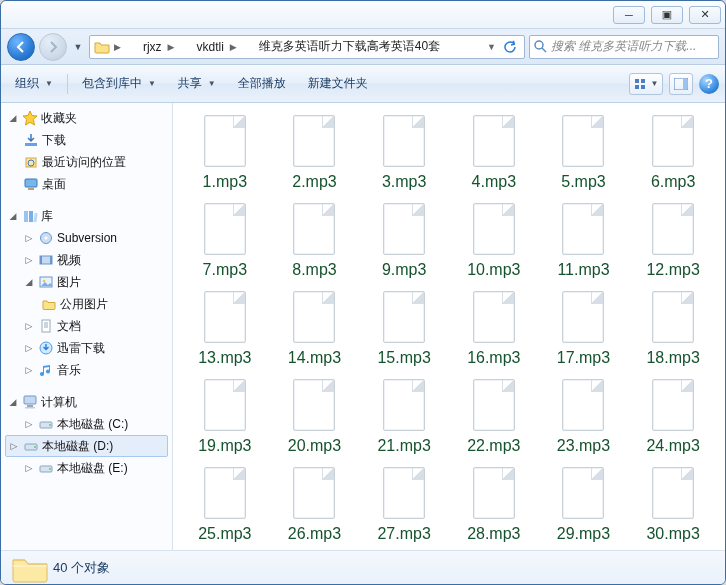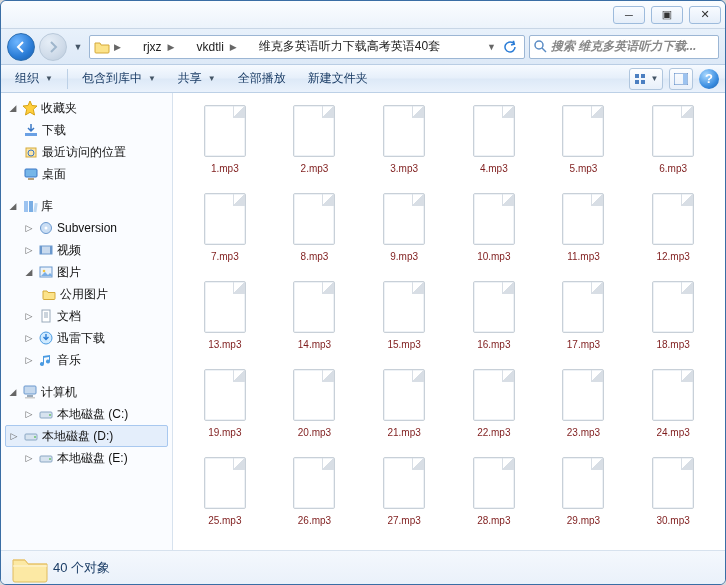--- a/index.html
+++ b/index.html
@@ -33,24 +33,24 @@
   .addressbar{
     flex:1; height:24px; background:#fff; border:1px solid #9cb6d4; border-radius:2px;
     display:flex; align-items:center; font-size:12px; color:#222; padding:0 4px; gap:2px; overflow:hidden;
   }
   .addr-folder-ico{ width:16px;height:16px; }
   .addr-crumb{ display:flex;align-items:center; padding:0 2px;margin-left:16px;}
   .addr-sep{ color:#666; font-size:9px; padding:0 2px;}
   .addr-refresh{ width:20px; display:flex;align-items:center;justify-content:center;color:#2a7cd6;font-size:13px;}
   .searchbox{
     width:190px; height:24px; background:#fff; border:1px solid #9cb6d4; border-radius:2px;
-    display:flex; align-items:center; padding:0 4px; font-size:12px; color:#888; font-style:italic; gap:4px;font-weight:bold;
+    display:flex; align-items:center; padding:0 4px; font-size:12px; color:#888; font-style:italic; gap:4px;
   }
   .toolbar{
-    height:28px; background:linear-gradient(#f6faff,#e6effa 48%,#dde9f7 52%,#eaf2fc);
+    height:38px; background:linear-gradient(#f6faff,#e6effa 48%,#dde9f7 52%,#eaf2fc);
     border-bottom:1px solid #bcd0e6; display:flex; align-items:center; padding:0 6px; gap:6px; font-size:12px; color:#1b3d66;
   }
   .tool-btn{ padding:3px 8px; display:flex;align-items:center; gap:4px; border-radius:3px;}
   .tool-dd{font-size:8px;color:#456;margin-left:2px;}
   .tool-spacer{flex:1;}
   .tool-view{ width:34px;height:22px;border:1px solid #b0c6de;border-radius:3px;background:linear-gradient(#fdfeff,#e8f0fa);display:flex;align-items:center;justify-content:center;gap:3px;}
   .tool-help{ width:20px;height:20px;border-radius:50%;background:radial-gradient(circle at 35% 30%,#a8d8ff,#3a8de0 60%,#1a5ca8);color:#fff;display:flex;align-items:center;justify-content:center;font-size:13px;font-weight:bold;}
   .body{ flex:1; display:flex; min-height:0; }
   .sidebar{
     width:172px; border-right:1px solid #d7e2ee; background:#fafcff; font-size:12px;
@@ -60,21 +60,21 @@
   .tree-item.l2{ padding-left:22px;text-align:center;}
   .tree-item.l3{ padding-left:40px;align-items:center;}
   .tree-item.sel{ background:#e4eefb; border:1px solid #a8c8ef; border-radius:2px; margin:0 4px; padding-left:18px;}
   .tree-expander{ width:12px;font-size:9px;color:#666; display:flex;justify-content:center;}
   .ico{ width:16px;height:16px;display:flex;align-items:center;justify-content:center;font-size:13px;}
 
   .content{
     flex:1; overflow:auto; padding:12px 10px 0 10px; background:#fff;
     display:grid; grid-template-columns:repeat(6,1fr); gap:10px 6px; align-content:start;
   }
-  .file{ display:flex; flex-direction:column; align-items:center; gap:6px; font-size:10px; color:#7f1d1d; height:78px;}
+  .file{ display:flex; flex-direction:column; align-items:center; gap:6px; font-size:16px; color:#14532d; height:78px;}
   .file-thumb{
     width:42px; height:52px; background:#fff; border:1px solid #c8d0d8; border-radius:2px;
     box-shadow:0 0 0 1px #eef2f6 inset; position:relative;
   }
   .file-thumb::after{
     content:""; position:absolute; top:0; right:0; width:11px; height:11px;
     background:linear-gradient(135deg,transparent 49%,#d8dee5 50%); border-left:1px solid #d8dee5; border-bottom:1px solid #d8dee5;
   }
   .content::-webkit-scrollbar{width:16px;}
   .content::-webkit-scrollbar-thumb{background:#cdd9e7;border:3px solid #fff;border-radius:8px;}

